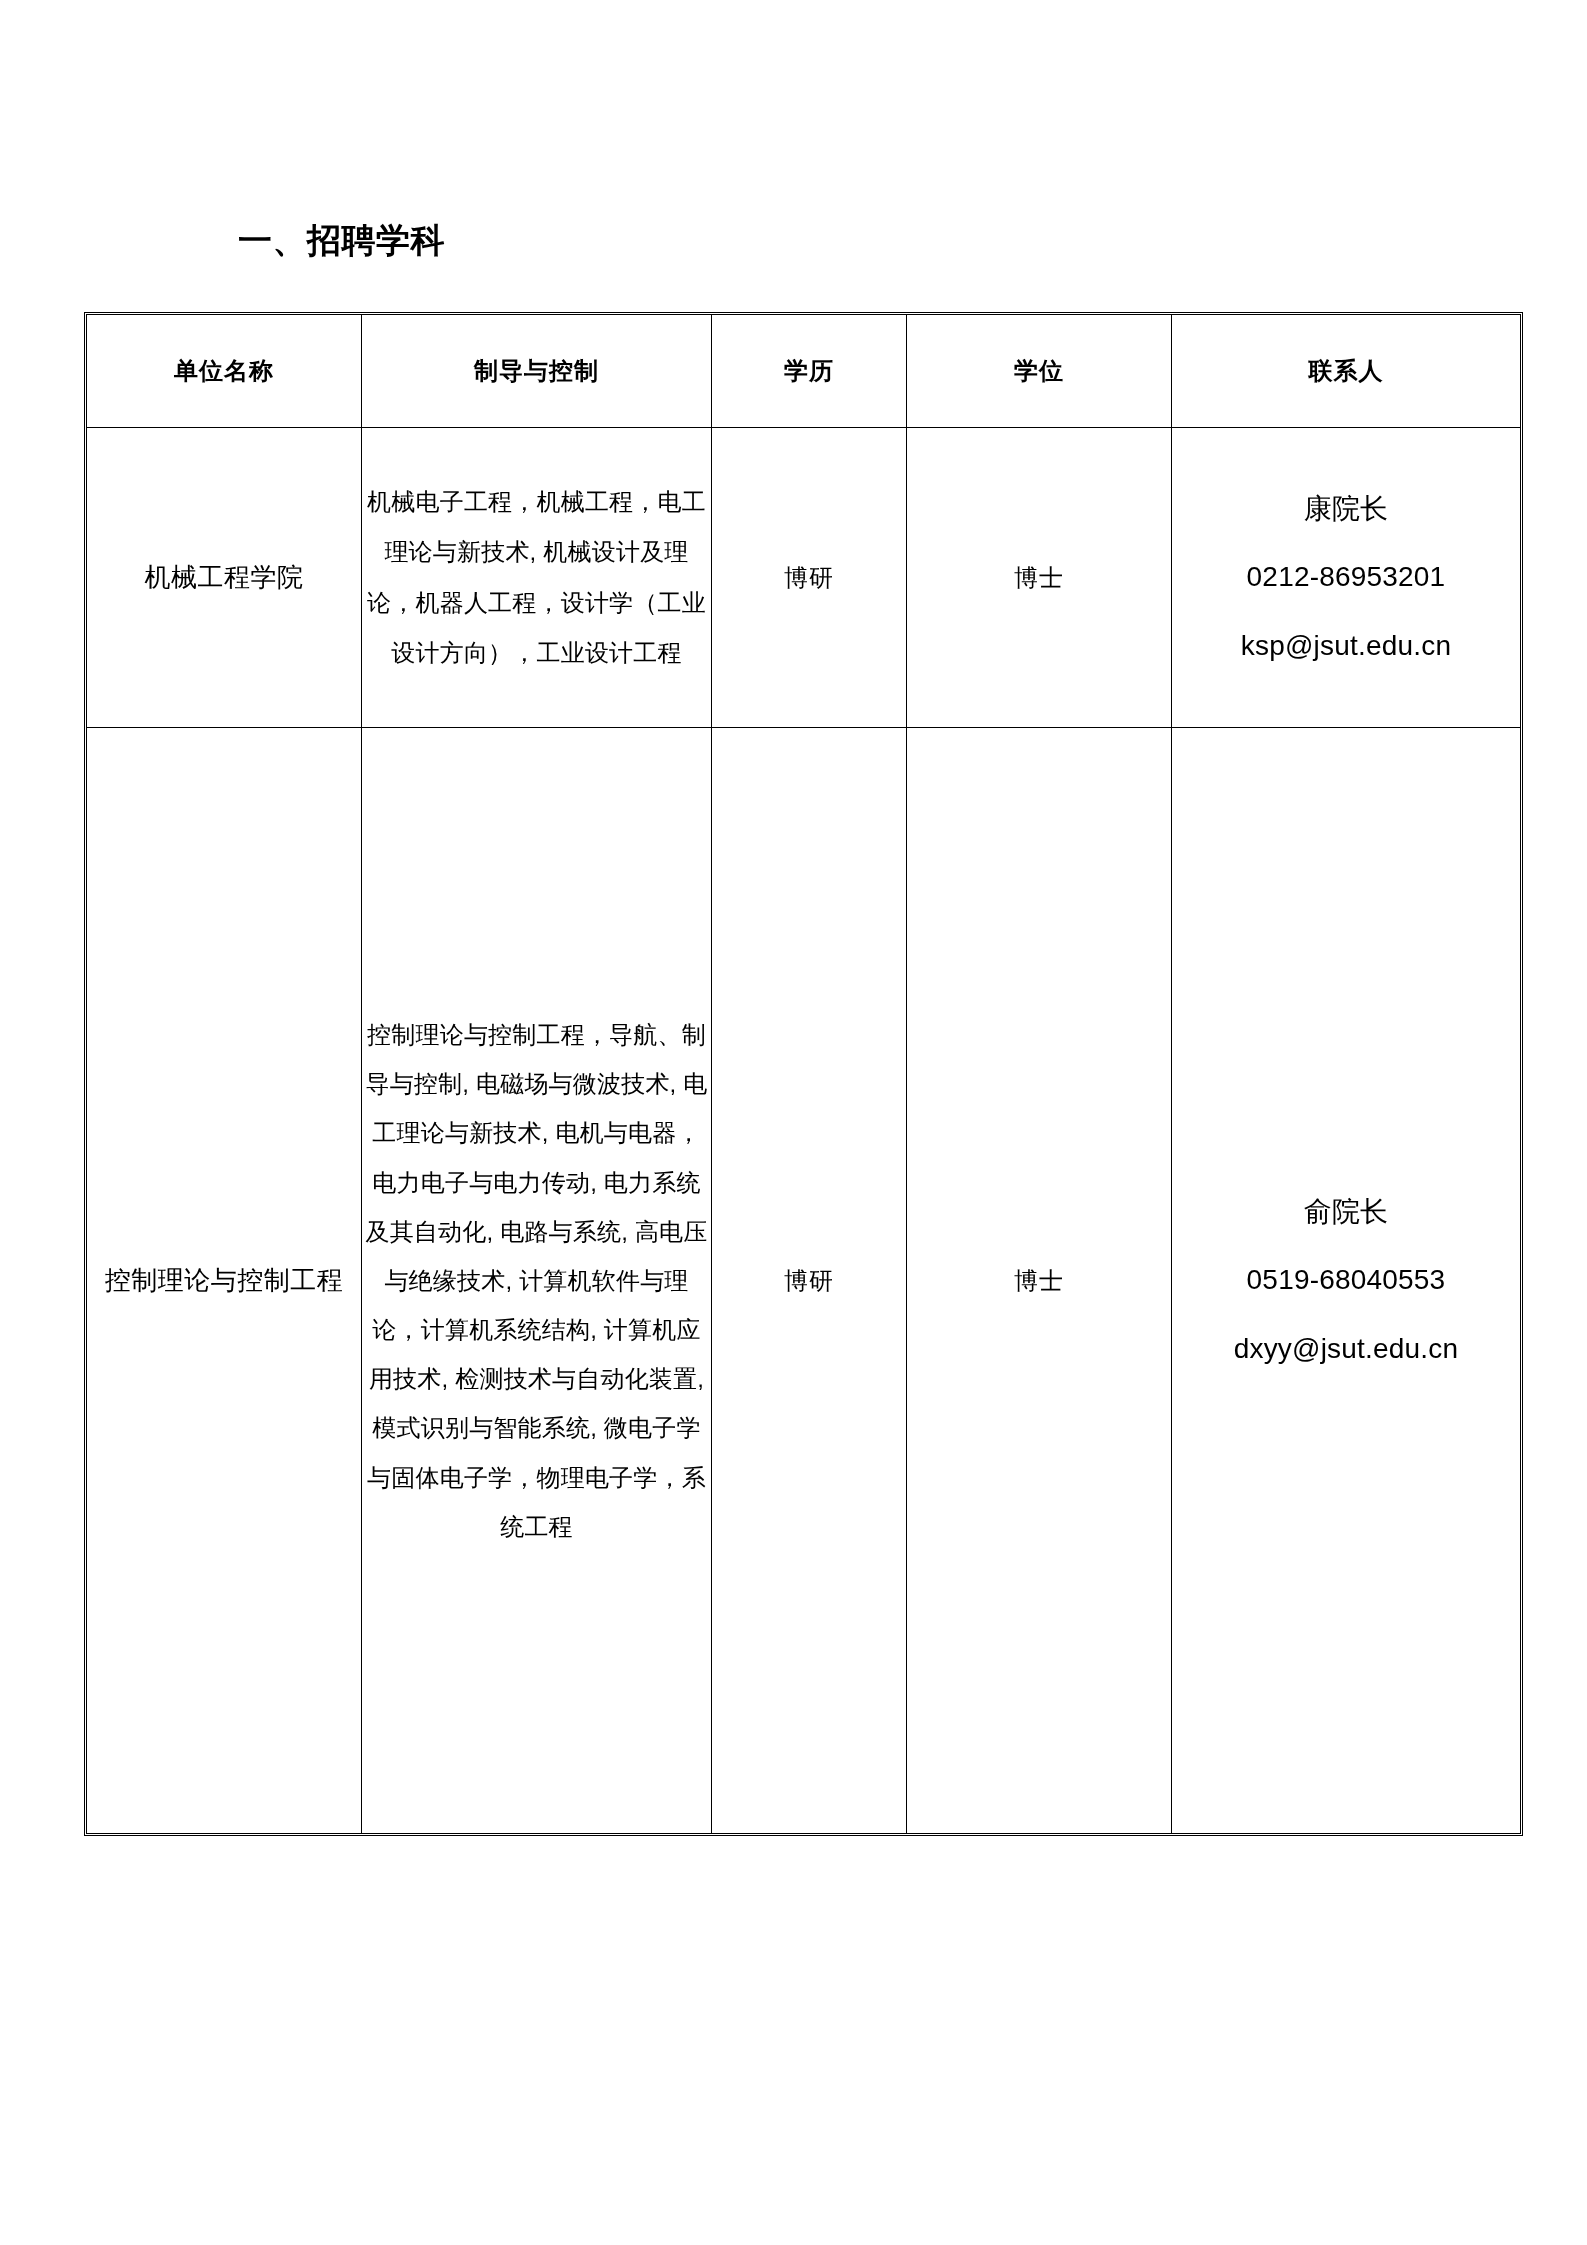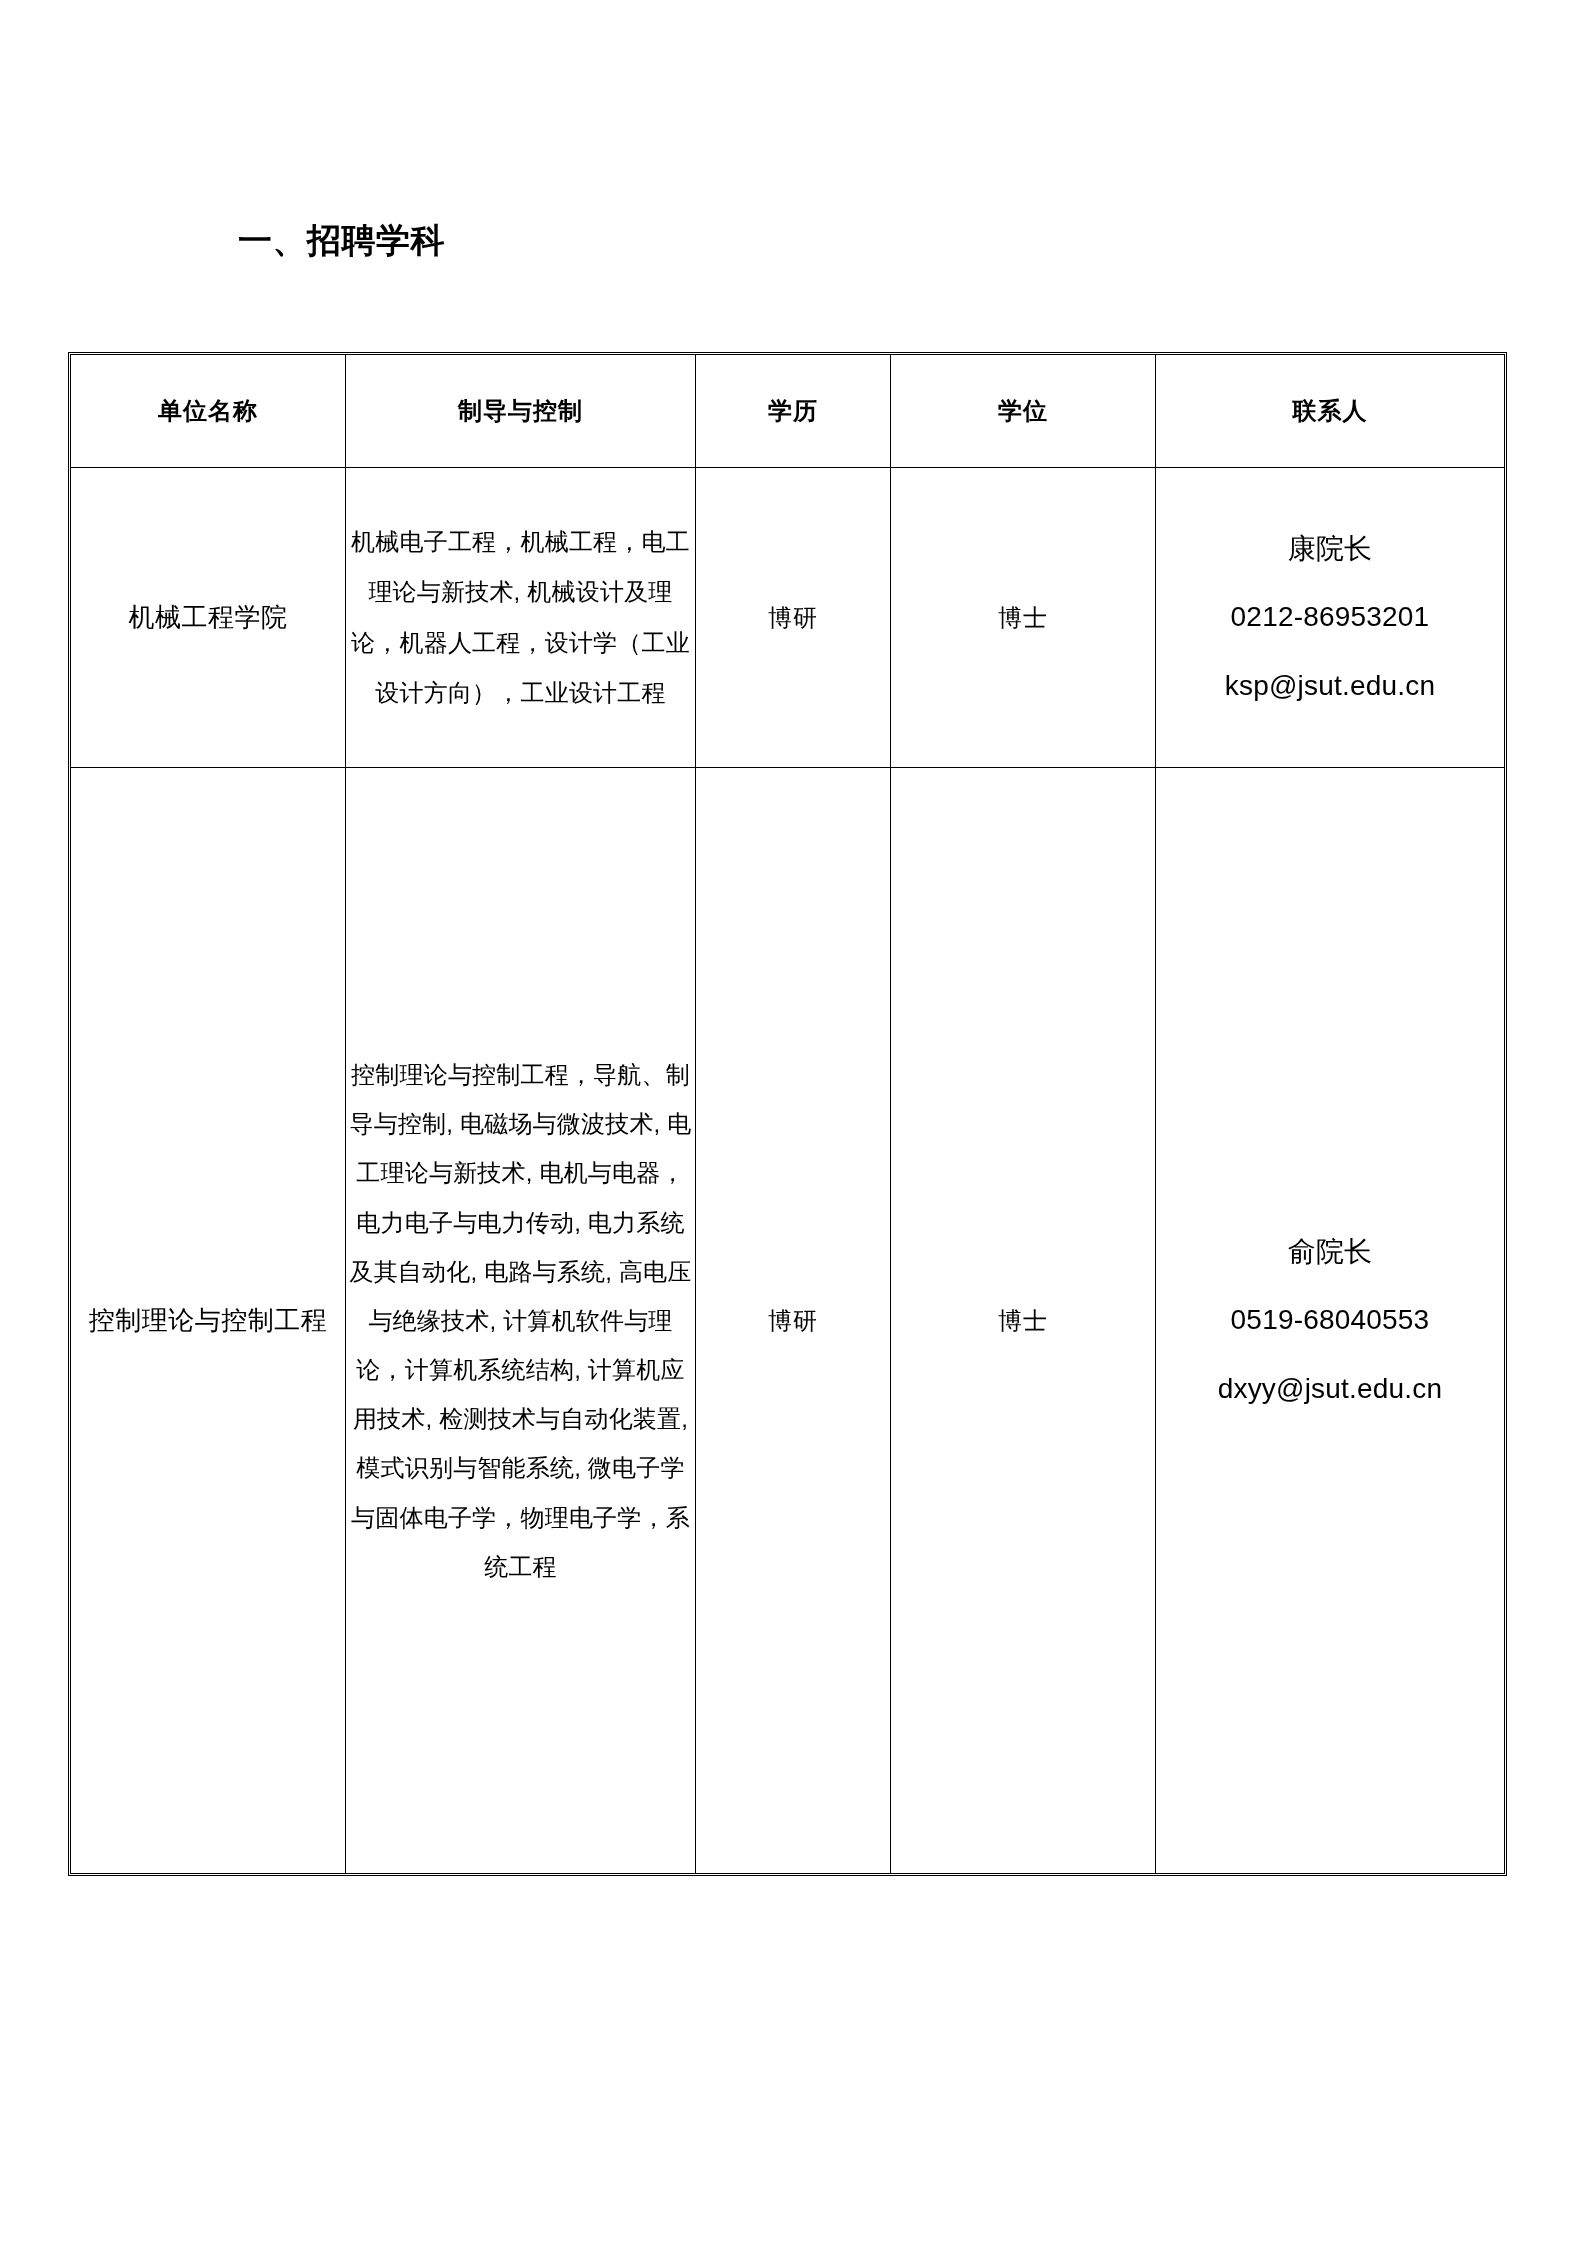--- a/index.html
+++ b/index.html
@@ -27,24 +27,23 @@
     top: 204px;
     font-size: 34px;
     font-weight: bold;
     letter-spacing: 0.5px;
     line-height: 1.2;
     white-space: nowrap;
     margin-top: 16px;
   }
   .table-wrap {
     position: absolute;
-    left: 68px;
+    left: 84px;
     top: 312px;
     width: 1433px;
-    margin-top: 40px;
   }
   table.recruit-table {
     border-collapse: separate;
     border-spacing: 0;
     width: 1433px;
     table-layout: fixed;
     border: 3px double #000000;
     background: #ffffff;
   }
   table.recruit-table col.c1 { width: 275px; }

